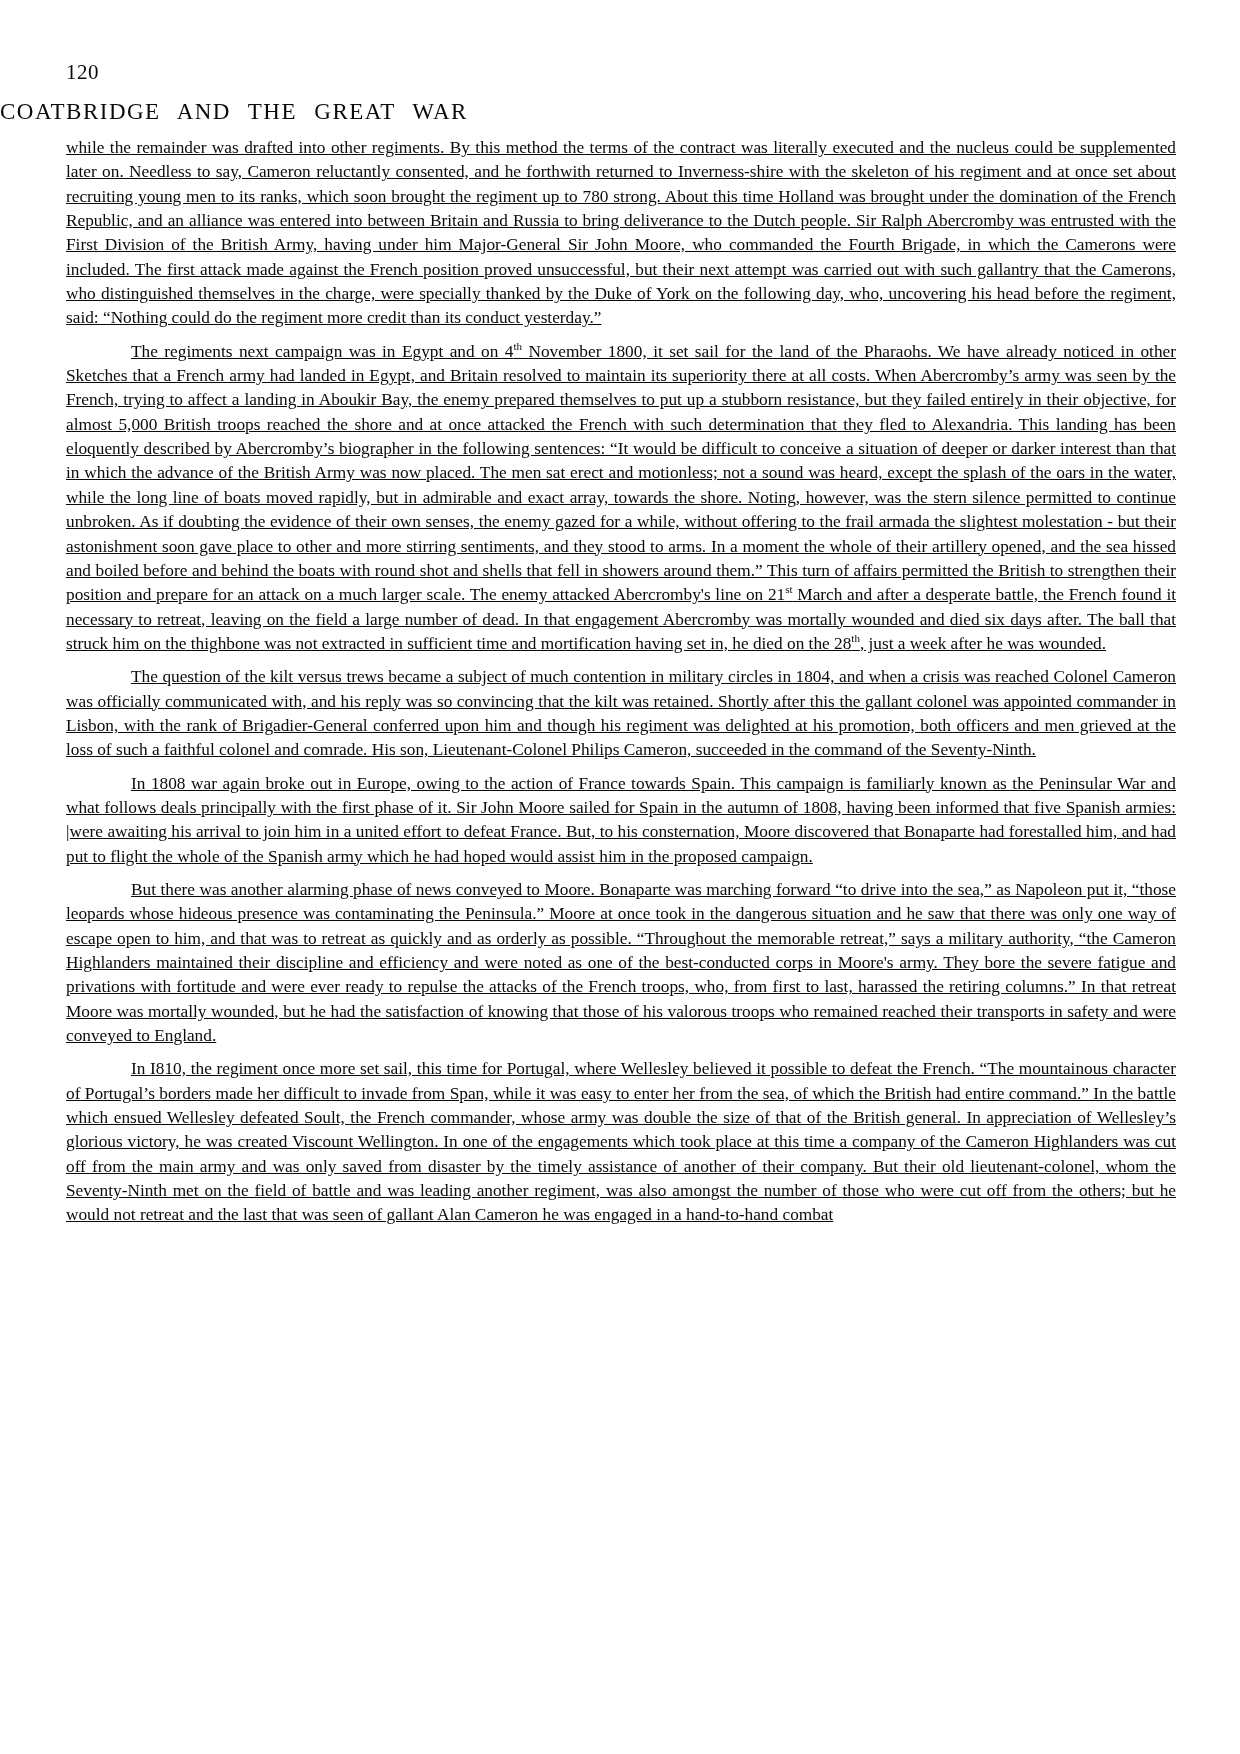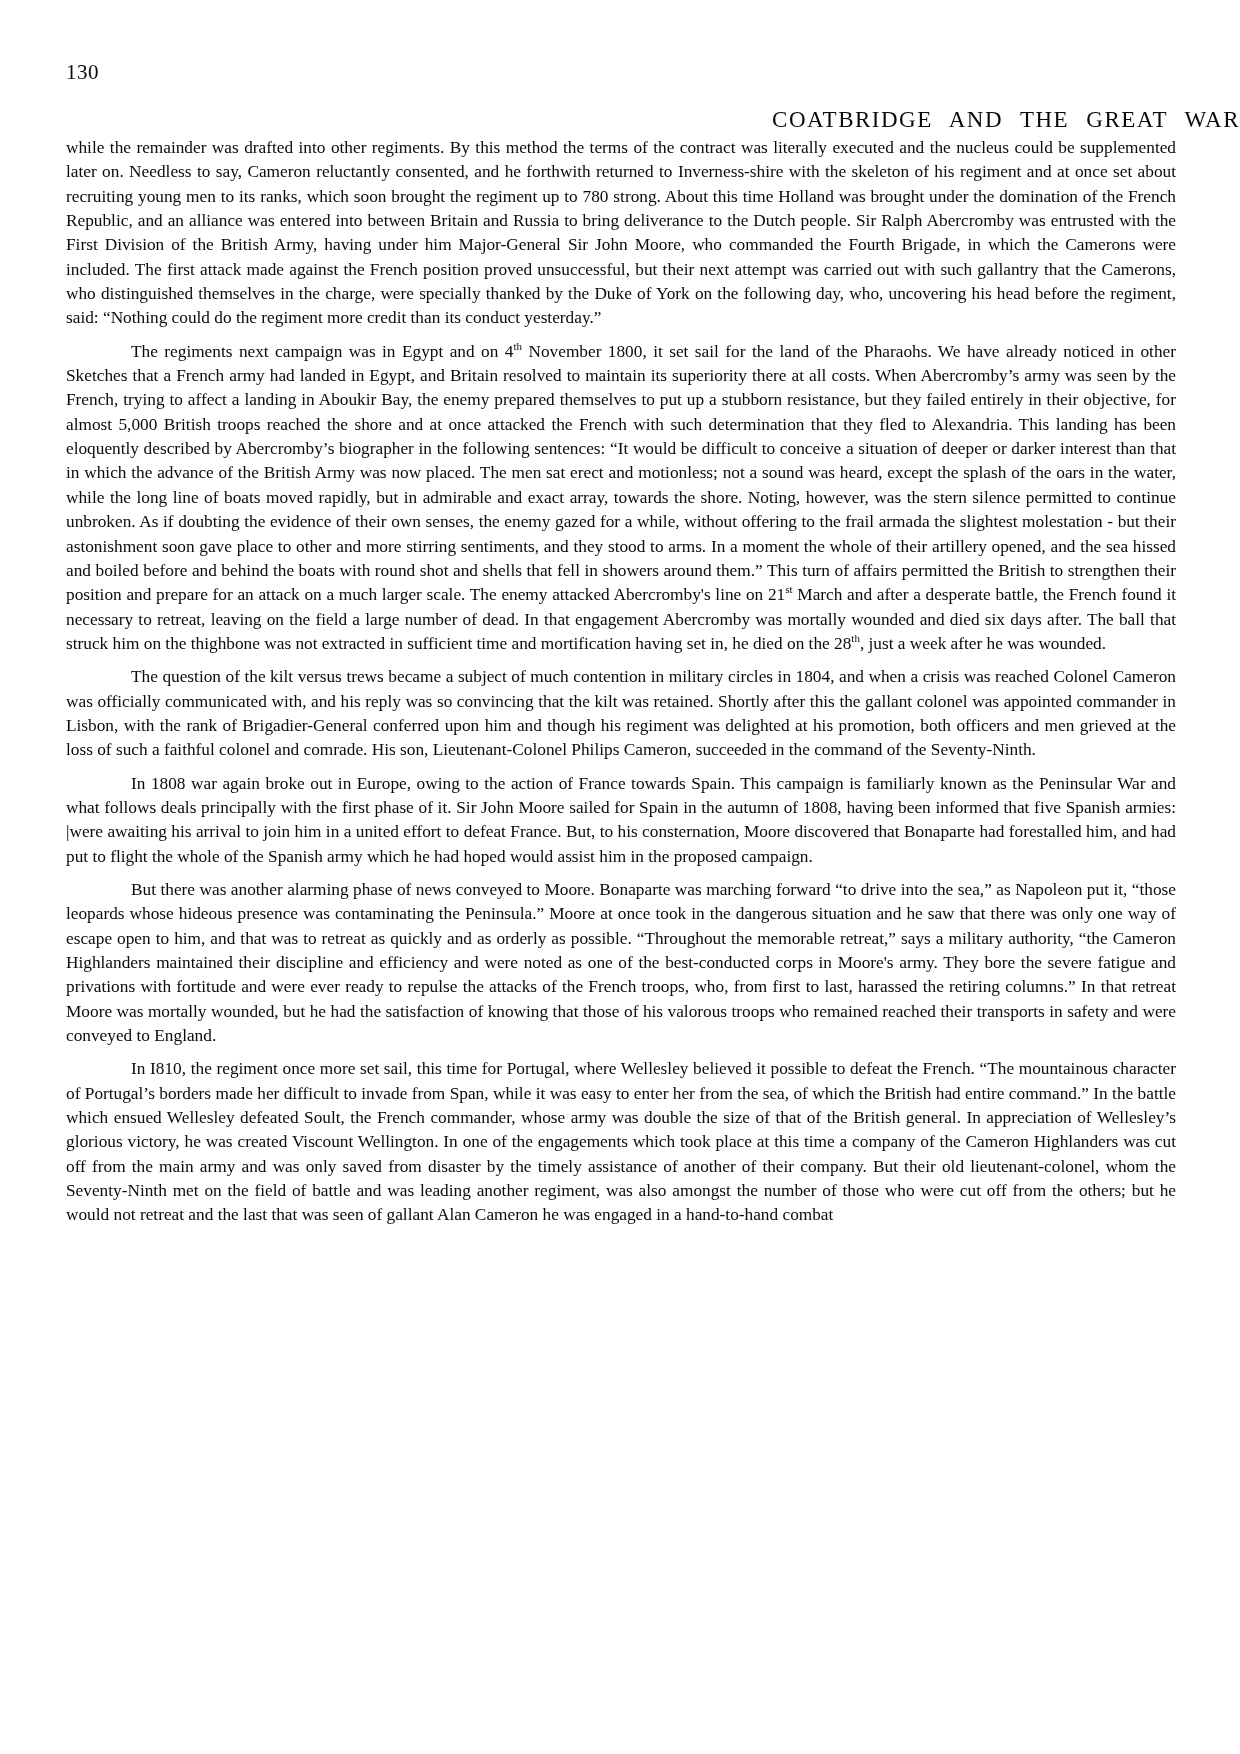--- a/index.html
+++ b/index.html
@@ -13,48 +13,48 @@
     box-sizing:border-box;
   }
   .page-number{
     position:absolute;
     left:66px;top:60px;
     font-size:21px;
     letter-spacing:0.5px;
   }
   .page-title{
     position:absolute;
-    left:0;right:0;top:92px;
-    text-align:right;
+    left:0;right:0;top:84px;
+    text-align:left;
     font-size:23px;
     letter-spacing:1.5px;
     word-spacing:10px;
     font-weight:400;
   }
   .body-text{
     position:absolute;
     left:66px;top:136px;
     width:1110px;
     font-size:17.3px;
     line-height:24.35px;
     text-align:justify;
   }
-  .para{margin:0;padding:0;}
+  .para{margin:0;padding:0;text-decoration:underline;}
   .para.indent{text-indent:65px;margin-top:9px;}
   .para sup{
     font-size:11px;
     line-height:0;
     vertical-align:super;
   }
 </style>
 </head>
 <body>
 
 <div class="page">
-  <div class="page-number">130</div>
+  <div class="page-number">120</div>
   <h1 class="page-title">COATBRIDGE  AND  THE  GREAT  WAR</h1>
   <div class="body-text">
       <p class="para"><span>while the remainder was drafted into other regiments.  By this method the terms of the contract was literally executed and the nucleus could be supplemented later on.  Needless to say, Cameron reluctantly consented, and he forthwith returned to Inverness-shire with the skeleton of his regiment and at once set about recruiting young men to its ranks, which soon brought the regiment up to 780 strong.  About this time Holland was brought under the domination of the French Republic, and an alliance was entered into between Britain and Russia to bring deliverance to the Dutch people.  Sir Ralph Abercromby was entrusted with the First Division of the British Army, having under him Major-General Sir John Moore, who commanded the Fourth Brigade, in which the Camerons were included.  The first attack made against the French position proved unsuccessful, but their next attempt was carried out with such gallantry that the Camerons, who distinguished themselves in the charge, were specially thanked by the Duke of York on the following day, who, uncovering his head before the regiment, said:  “Nothing could do the regiment more credit than its conduct yesterday.”</span></p>
       <p class="para indent"><span>The regiments next campaign was in Egypt and on 4</span><sup>th</sup><span> November 1800, it set sail for the land of the Pharaohs.  We have already noticed in other Sketches that a French army had landed in Egypt, and Britain resolved to maintain its superiority there at all costs.  When Abercromby’s army was seen by the French, trying to affect a landing in Aboukir Bay, the enemy prepared themselves to put up a stubborn resistance, but they failed entirely in their objective, for almost 5,000 British troops reached the shore and at once attacked the French with such determination that they fled to Alexandria.  This landing has been eloquently described by Abercromby’s biographer in the following sentences: “It would be difficult to conceive a situation of deeper or darker interest than that in which the advance of the British Army was now placed.  The men sat erect and motionless; not a sound was heard, except the splash of the oars in the water, while the long line of boats moved rapidly, but in admirable and exact array, towards the shore.  Noting, however, was the stern silence permitted to continue unbroken.  As if doubting the evidence of their own senses, the enemy gazed for a while, without offering to the frail armada the slightest molestation - but their astonishment soon gave place to other and more stirring sentiments, and they stood to arms.  In a moment the whole of their artillery opened, and the sea hissed and boiled before and behind the boats with round shot and shells that fell in showers around them.”  This turn of affairs permitted the British to strengthen their position and prepare for an attack on a much larger scale.  The enemy attacked Abercromby's line on 21</span><sup>st</sup><span> March and after a desperate battle, the French found it necessary to retreat, leaving on the field a large number of dead.  In that engagement Abercromby was mortally wounded and died six days after.  The ball that struck him on the thighbone was not extracted in sufficient time and mortification having set in, he died on the 28</span><sup>th</sup><span>, just a week after he was wounded.</span></p>
       <p class="para indent"><span>The question of the kilt versus trews became a subject of much contention in military circles in 1804, and when a crisis was reached Colonel Cameron was officially communicated with, and his reply was so convincing that the kilt was retained.  Shortly after this the gallant colonel was appointed commander in Lisbon, with the rank of Brigadier-General conferred upon him and though his regiment was delighted at his promotion, both officers and men grieved at the loss of such a faithful colonel and comrade.  His son, Lieutenant-Colonel Philips Cameron, succeeded in the command of the Seventy-Ninth.</span></p>
       <p class="para indent"><span>In 1808 war again broke out in Europe, owing to the action of France towards Spain.  This campaign is familiarly known as the Peninsular War and what follows deals principally with the first phase of it.  Sir John Moore sailed for Spain in the autumn of 1808, having been informed that five Spanish armies: |were awaiting his arrival to join him in a united effort to defeat France.  But, to his consternation, Moore discovered that Bonaparte had forestalled him, and had put to flight the whole of the Spanish army which he had hoped would assist him in the proposed campaign.</span></p>
       <p class="para indent"><span>But there was another alarming phase of news conveyed to Moore.  Bonaparte was marching forward “to drive into the sea,” as Napoleon put it, “those leopards whose hideous presence was contaminating the Peninsula.”  Moore at once took in the dangerous situation and he saw that there was only one way of escape open to him, and that was to retreat as quickly and as orderly as possible.  “Throughout the memorable retreat,” says a military authority, “the Cameron Highlanders maintained their discipline and efficiency and were noted as one of the best-conducted corps in Moore's army.  They bore the severe fatigue and privations with fortitude and were ever ready to repulse the attacks of the French troops, who, from first to last, harassed the retiring columns.”  In that retreat Moore was mortally wounded, but he had the satisfaction of knowing that those of his valorous troops who remained reached their transports in safety and were conveyed to England.</span></p>
       <p class="para indent"><span>In I810, the regiment once more set sail, this time for Portugal, where Wellesley believed it possible to defeat the French.  “The mountainous character of Portugal’s borders made her difficult to invade from Span, while it was easy to enter her from the sea, of which the British had entire command.”  In the battle which ensued Wellesley defeated Soult, the French commander, whose army was double the size of that of the British general.  In appreciation of Wellesley’s glorious victory, he was created Viscount Wellington.  In one of the engagements which took place at this time a company of the Cameron Highlanders was cut off from the main army and was only saved from disaster by the timely assistance of another of their company.  But their old lieutenant-colonel, whom the Seventy-Ninth met on the field of battle and was leading another regiment, was also amongst the number of those who were cut off from the others; but he would not retreat and the last that was seen of gallant Alan Cameron he was engaged in a hand-to-hand combat</span></p>
     </div>
 </div>

